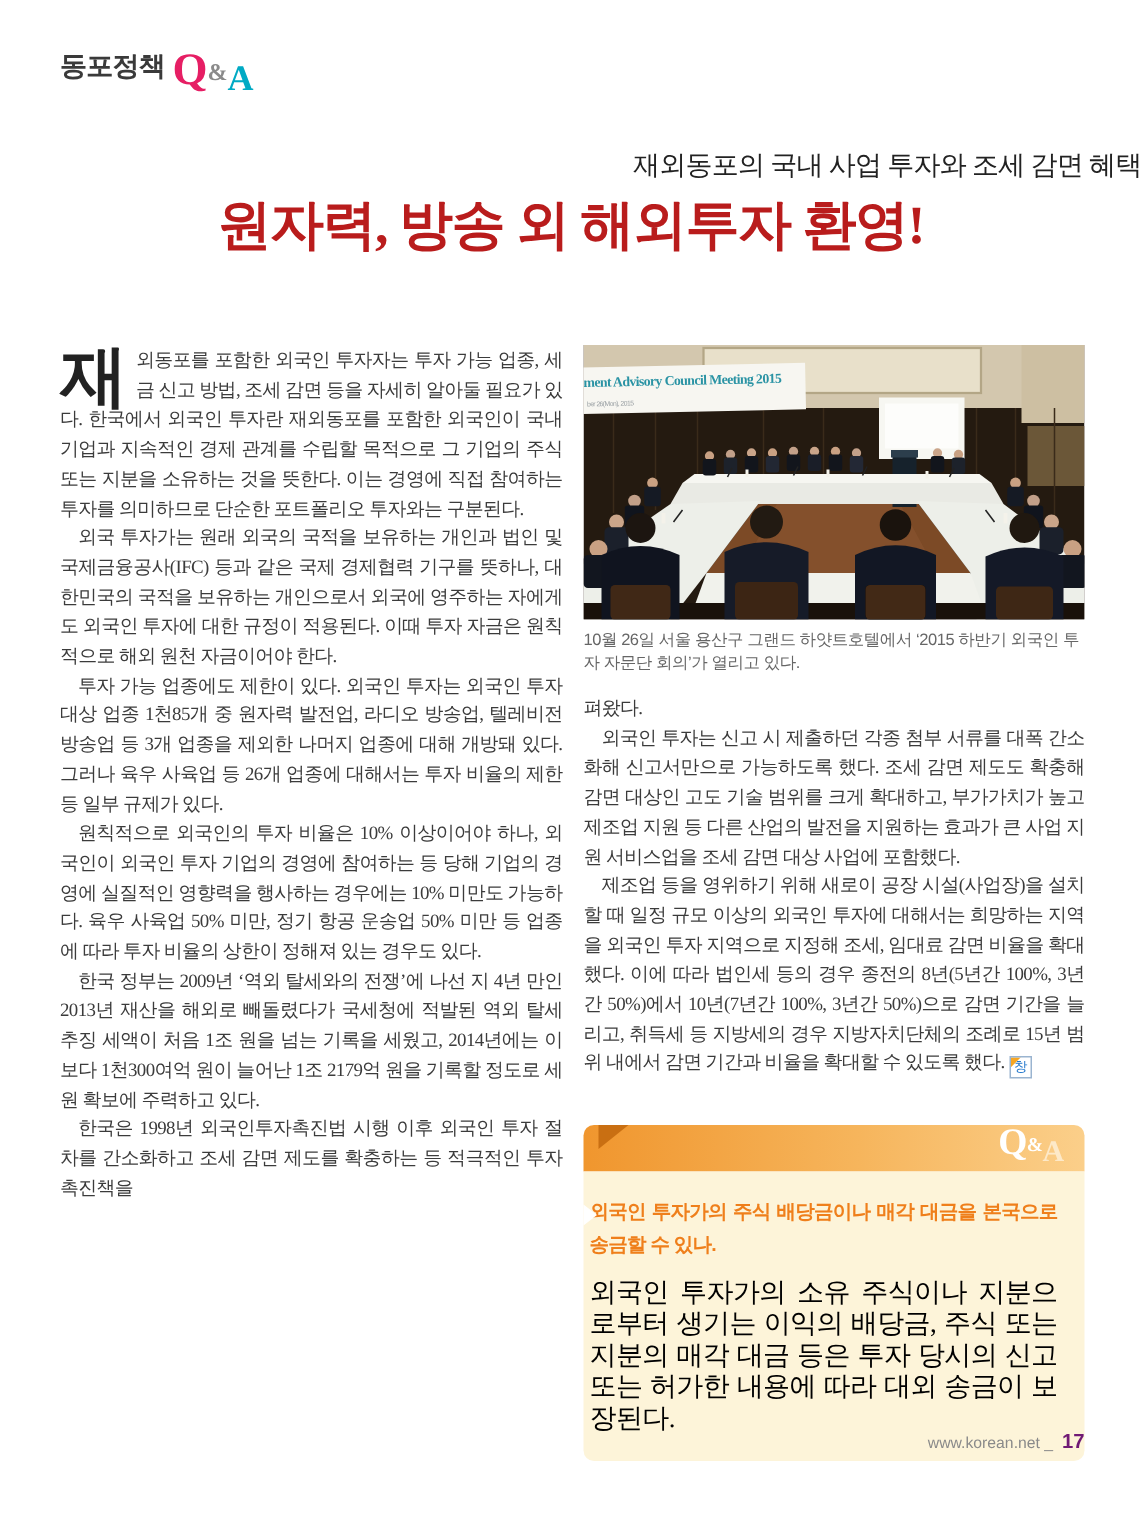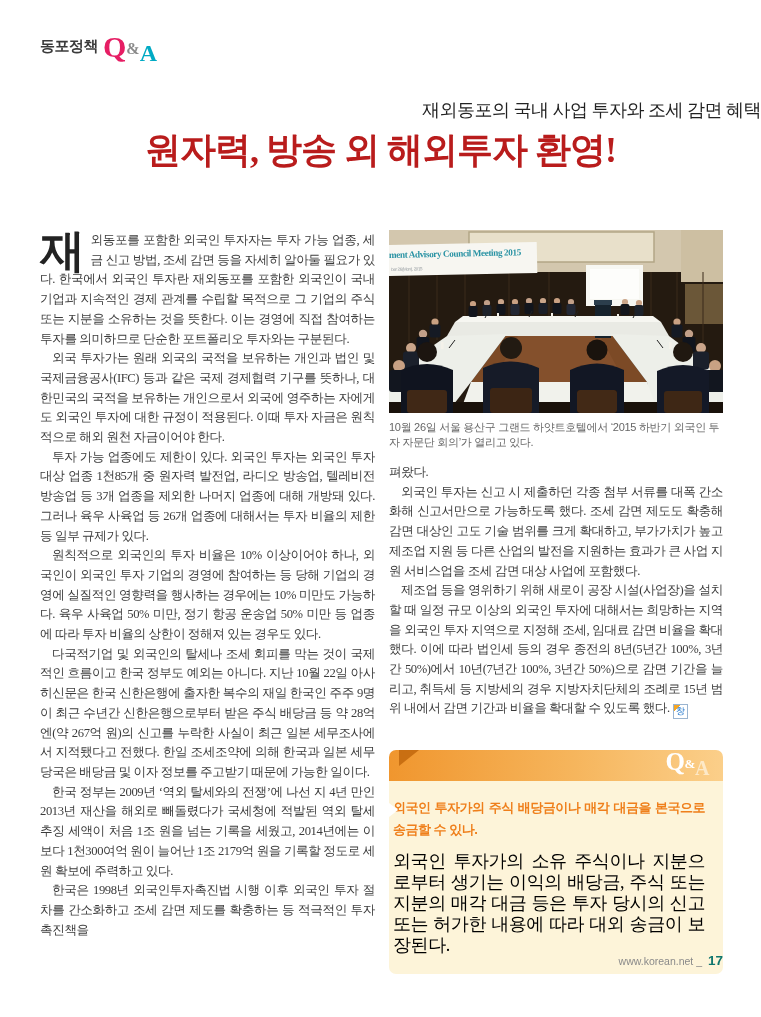--- a/index.html
+++ b/index.html
@@ -2,21 +2,21 @@
 <html lang="ko"><head>
 <meta charset="utf-8">
 <style>
   html,body{margin:0;padding:0;background:#fff;}
   .page{position:relative;width:761px;height:1017px;background:#fff;overflow:hidden;
         font-family:"Liberation Serif","DejaVu Serif",serif;color:#3b3b3b;}
 
   
   .brand{position:absolute;left:40px;top:30px;white-space:nowrap;
          font-family:"Liberation Sans","DejaVu Sans",sans-serif;}
-  .brand-kr{font-size:15px;font-weight:bold;color:#3a3a3a;letter-spacing:-0.5px;vertical-align:6px;}
+  .brand-kr{font-size:18px;font-weight:bold;color:#3a3a3a;letter-spacing:-0.5px;vertical-align:6px;}
   .brand-q{font-family:"Liberation Serif",serif;font-weight:bold;font-size:30px;color:#e61e64;margin-left:5px;}
   .brand-amp{font-family:"Liberation Serif",serif;font-weight:bold;font-size:16px;color:#8a8a8a;vertical-align:3px;}
   .brand-a{font-family:"Liberation Serif",serif;font-weight:bold;font-size:24px;color:#00aac4;vertical-align:-4px;}
 
   .subtitle{position:absolute;left:0;top:98px;width:761px;text-align:right;
             font-size:18px;color:#222;letter-spacing:-0.5px;}
   .title{position:absolute;left:0;top:126px;width:761px;margin:0;text-align:center;
          font-family:Liberation Serif, serif;
          font-size:36px;font-weight:bold;color:#b91c1c;letter-spacing:-1px;}
 
@@ -57,40 +57,39 @@
   .qa-arrow{position:absolute;left:0;top:22px;width:0;height:0;
             border-left:9px solid #fff;border-top:7px solid transparent;border-bottom:7px solid transparent;}
   .qa-q{margin:0;font-family:"Liberation Sans","DejaVu Sans",sans-serif;
         font-size:13px;line-height:22px;font-weight:bold;color:#ef7f1b;letter-spacing:-0.5px;text-align:justify;}
   .qa-a{margin:10px 0 0 0;font-size:18px;line-height:21px;color:#000000;
         letter-spacing:-0.4px;text-align:justify;}
 
   
   .footer{position:absolute;right:38px;top:953px;font-family:"Liberation Sans","DejaVu Sans",sans-serif;
           font-size:10.5px;color:#8a8a8a;}
-  .footer .pageno{font-size:13.5px;font-weight:bold;color:#0f766e;margin-left:3px;}
+  .footer .pageno{font-size:13.5px;font-weight:bold;color:#701a75;margin-left:3px;}
 </style>
 </head>
 <body>
 
 <div class="page">
 
   <div class="brand">
     <span class="brand-kr">동포정책</span><span class="brand-q">Q</span><span class="brand-amp">&amp;</span><span class="brand-a">A</span>
   </div>
 
   <div class="subtitle">재외동포의 국내 사업 투자와 조세 감면 혜택</div>
   <h1 class="title">원자력, 방송 외 해외투자 환영!</h1>
 
   <div class="col col-left">
     <p class="para"><span class="dropcap">재</span><span>외동포를 포함한 외국인 투자자는 투자 가능 업종, 세금 신고 방법, 조세 감면 등을 자세히 알아둘 필요가 있다. 한국에서 외국인 투자란 재외동포를 포함한 외국인이 국내 기업과 지속적인 경제 관계를 수립할 목적으로 그 기업의 주식 또는 지분을 소유하는 것을 뜻한다. 이는 경영에 직접 참여하는 투자를 의미하므로 단순한 포트폴리오 투자와는 구분된다.</span></p>
     <p class="para indent">외국 투자가는 원래 외국의 국적을 보유하는 개인과 법인 및 국제금융공사(IFC) 등과 같은 국제 경제협력 기구를 뜻하나, 대한민국의 국적을 보유하는 개인으로서 외국에 영주하는 자에게도 외국인 투자에 대한 규정이 적용된다. 이때 투자 자금은 원칙적으로 해외 원천 자금이어야 한다.</p>
     <p class="para indent">투자 가능 업종에도 제한이 있다. 외국인 투자는 외국인 투자 대상 업종 1천85개 중 원자력 발전업, 라디오 방송업, 텔레비전 방송업 등 3개 업종을 제외한 나머지 업종에 대해 개방돼 있다. 그러나 육우 사육업 등 26개 업종에 대해서는 투자 비율의 제한 등 일부 규제가 있다.</p>
     <p class="para indent">원칙적으로 외국인의 투자 비율은 10% 이상이어야 하나, 외국인이 외국인 투자 기업의 경영에 참여하는 등 당해 기업의 경영에 실질적인 영향력을 행사하는 경우에는 10% 미만도 가능하다. 육우 사육업 50% 미만, 정기 항공 운송업 50% 미만 등 업종에 따라 투자 비율의 상한이 정해져 있는 경우도 있다.</p>
-    <p class="para indent">다국적기업 및 외국인의 탈세나 조세 회피를 막는 것이 국제적인 흐름이고 한국 정부도 예외는 아니다. 지난 10월 22일 아사히신문은 한국 신한은행에 출자한 복수의 재일 한국인 주주 9명이 최근 수년간 신한은행으로부터 받은 주식 배당금 등 약 28억 엔(약 267억 원)의 신고를 누락한 사실이 최근 일본 세무조사에서 지적됐다고 전했다. 한일 조세조약에 의해 한국과 일본 세무 당국은 배당금 및 이자 정보를 주고받기 때문에 가능한 일이다.</p>
     <p class="para indent">한국 정부는 2009년 ‘역외 탈세와의 전쟁’에 나선 지 4년 만인 2013년 재산을 해외로 빼돌렸다가 국세청에 적발된 역외 탈세 추징 세액이 처음 1조 원을 넘는 기록을 세웠고, 2014년에는 이보다 1천300여억 원이 늘어난 1조 2179억 원을 기록할 정도로 세원 확보에 주력하고 있다.</p>
     <p class="para indent">한국은 1998년 외국인투자촉진법 시행 이후 외국인 투자 절차를 간소화하고 조세 감면 제도를 확충하는 등 적극적인 투자 촉진책을</p>
   </div>
 
   <div class="col col-right">
 
     <svg class="photo" viewBox="0 0 334 183" aria-hidden="true">
 
       <rect width="334" height="183" fill="#241a10"></rect>
 

